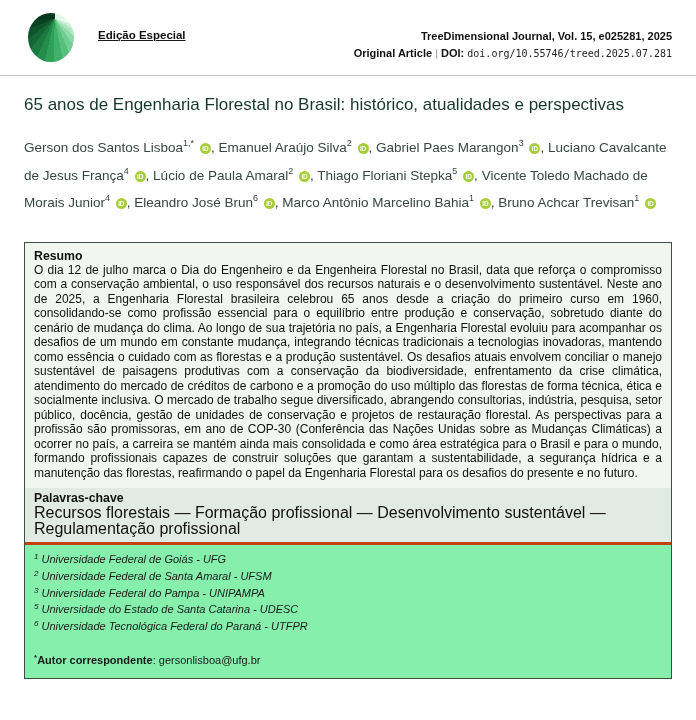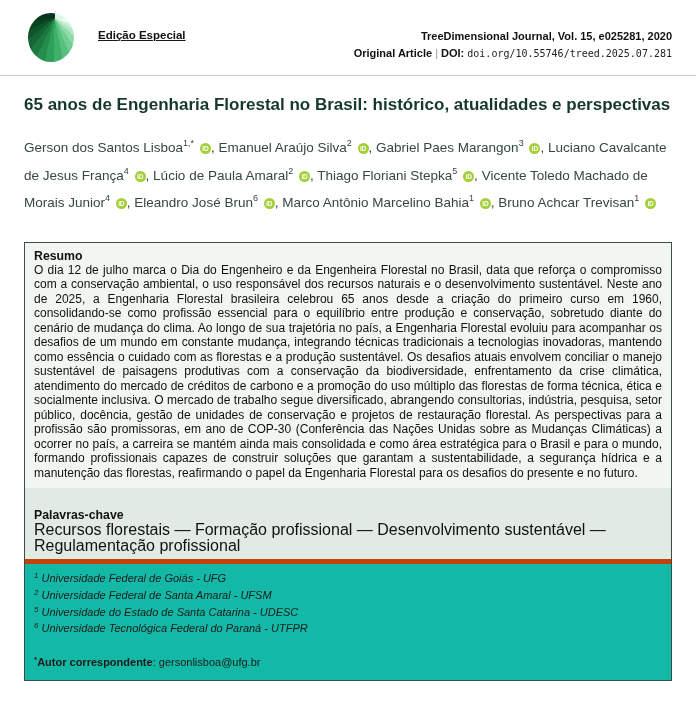--- a/index.html
+++ b/index.html
@@ -45,21 +45,21 @@
   .journal-line { font-weight: bold; color: #111; }
   .article-line { color: #111; }
   .article-line .pipe { color: #9a9a9a; font-weight: normal; padding: 0 3px; }
   .article-line .bold { font-weight: bold; }
   .doi-mono { font-family: "DejaVu Sans Mono", monospace; font-size: 10px; color:#222; }
   .header-rule { border: 0; border-top: 1px solid #c9c9c9; width: 100%; }
 
   
   .title {
     margin: 17px 24px 0 24px;
-    font-size: 17px; line-height: 24px; font-weight: bold;
+    font-size: 17px; line-height: 24px; font-weight: normal;
     color: #16382a; letter-spacing: 0;
   }
   .authors {
     margin: 15px 24px 0 24px;
     font-size: 13.5px; line-height: 23.5px; color: #374743;
   }
   .authors sup { font-size: 9px; vertical-align: 6px; }
   .orcid-badge {
     display: inline-block; width: 11px; height: 11px; border-radius: 50%;
     background: #a6ce39; color: #ffffff;
@@ -73,46 +73,46 @@
     border: 1px solid #3e4e44;
     background: #f1f6f1;
   }
   .abstract-section { padding: 6px 9px 8px 9px; }
   .section-heading { font-size: 12.3px; font-weight: bold; color:#111; }
   .abstract-text {
     font-size: 12px; line-height: 14.5px; text-align: justify; color:#111;
   }
   .keywords-band {
     background: #e2ebe3;
-    border-bottom: 5px solid #c2410c;
-    padding: 20px 9px 6px 9px;
+    border-bottom: 3px solid #c2410c;
+    padding: 3px 9px 6px 9px;
   }
   .keywords-text { font-size: 16px; line-height: 15.5px; color:#111; }
-  .affil-section { padding: 5px 9px 7px 9px; background: #14b8a6; }
+  .affil-section { padding: 5px 9px 7px 9px; background: #86efac; }
   .affil-list { list-style: none; }
   .affil-list li {
     font-size: 11px; line-height: 14.8px; font-style: italic; color: #1a1a1a;
   }
   .affil-list sup { font-size: 8px; vertical-align: 4px; }
   .corresponding { font-size: 11px; line-height: 22px; margin-top: 13px; color:#1a1a1a; }
   .corresponding sup { font-size: 8px; vertical-align: 4px; font-weight: bold; }
   .corresponding .label { font-weight: bold; }
 </style>
 </head>
 <body>
 
 <div class="page">
 
   <div class="header">
     <div class="brand">
       <div class="logo"></div>
       <div class="edition">Edição Especial</div>
     </div>
     <div class="journal-meta">
-      <div class="journal-line">TreeDimensional Journal, Vol. 15, e025281, 2020</div>
+      <div class="journal-line">TreeDimensional Journal, Vol. 15, e025281, 2025</div>
       <div class="article-line">
         <span class="bold">Original Article</span><span class="pipe">|</span><span class="bold">DOI:</span>
         <span class="doi-mono">doi.org/10.55746/treed.2025.07.281</span>
       </div>
     </div>
   </div>
   <hr class="header-rule">
 
   <h1 class="title">65 anos de Engenharia Florestal no Brasil: histórico, atualidades e perspectivas</h1>
 
@@ -124,20 +124,21 @@
       <div class="abstract-text">O dia 12 de julho marca o Dia do Engenheiro e da Engenheira Florestal no Brasil, data que reforça o compromisso com a conservação ambiental, o uso responsável dos recursos naturais e o desenvolvimento sustentável. Neste ano de 2025, a Engenharia Florestal brasileira celebrou 65 anos desde a criação do primeiro curso em 1960, consolidando-se como profissão essencial para o equilíbrio entre produção e conservação, sobretudo diante do cenário de mudança do clima. Ao longo de sua trajetória no país, a Engenharia Florestal evoluiu para acompanhar os desafios de um mundo em constante mudança, integrando técnicas tradicionais a tecnologias inovadoras, mantendo como essência o cuidado com as florestas e a produção sustentável. Os desafios atuais envolvem conciliar o manejo sustentável de paisagens produtivas com a conservação da biodiversidade, enfrentamento da crise climática, atendimento do mercado de créditos de carbono e a promoção do uso múltiplo das florestas de forma técnica, ética e socialmente inclusiva. O mercado de trabalho segue diversificado, abrangendo consultorias, indústria, pesquisa, setor público, docência, gestão de unidades de conservação e projetos de restauração florestal. As perspectivas para a profissão são promissoras, em ano de COP-30 (Conferência das Nações Unidas sobre as Mudanças Climáticas) a ocorrer no país, a carreira se mantém ainda mais consolidada e como área estratégica para o Brasil e para o mundo, formando profissionais capazes de construir soluções que garantam a sustentabilidade, a segurança hídrica e a manutenção das florestas, reafirmando o papel da Engenharia Florestal para os desafios do presente e no futuro.</div>
     </div>
     <div class="keywords-band">
       <div class="section-heading">Palavras-chave</div>
       <div class="keywords-text">Recursos florestais — Formação profissional — Desenvolvimento sustentável — Regulamentação profissional</div>
     </div>
     <div class="affil-section">
       <ul class="affil-list">
           <li><sup>1</sup><span> Universidade Federal de Goiás - UFG</span></li>
           <li><sup>2</sup><span> Universidade Federal de Santa Amaral - UFSM</span></li>
+          <li><sup>3</sup><span> Universidade Federal do Pampa - UNIPAMPA</span></li>
           <li><sup>5</sup><span> Universidade do Estado de Santa Catarina - UDESC</span></li>
           <li><sup>6</sup><span> Universidade Tecnológica Federal do Paraná - UTFPR</span></li>
         </ul>
       <div class="corresponding">
         <sup>*</sup><span class="label">Autor correspondente</span><span>: </span><span>gersonlisboa@ufg.br</span>
       </div>
     </div>
   </div>
 
 </div>

